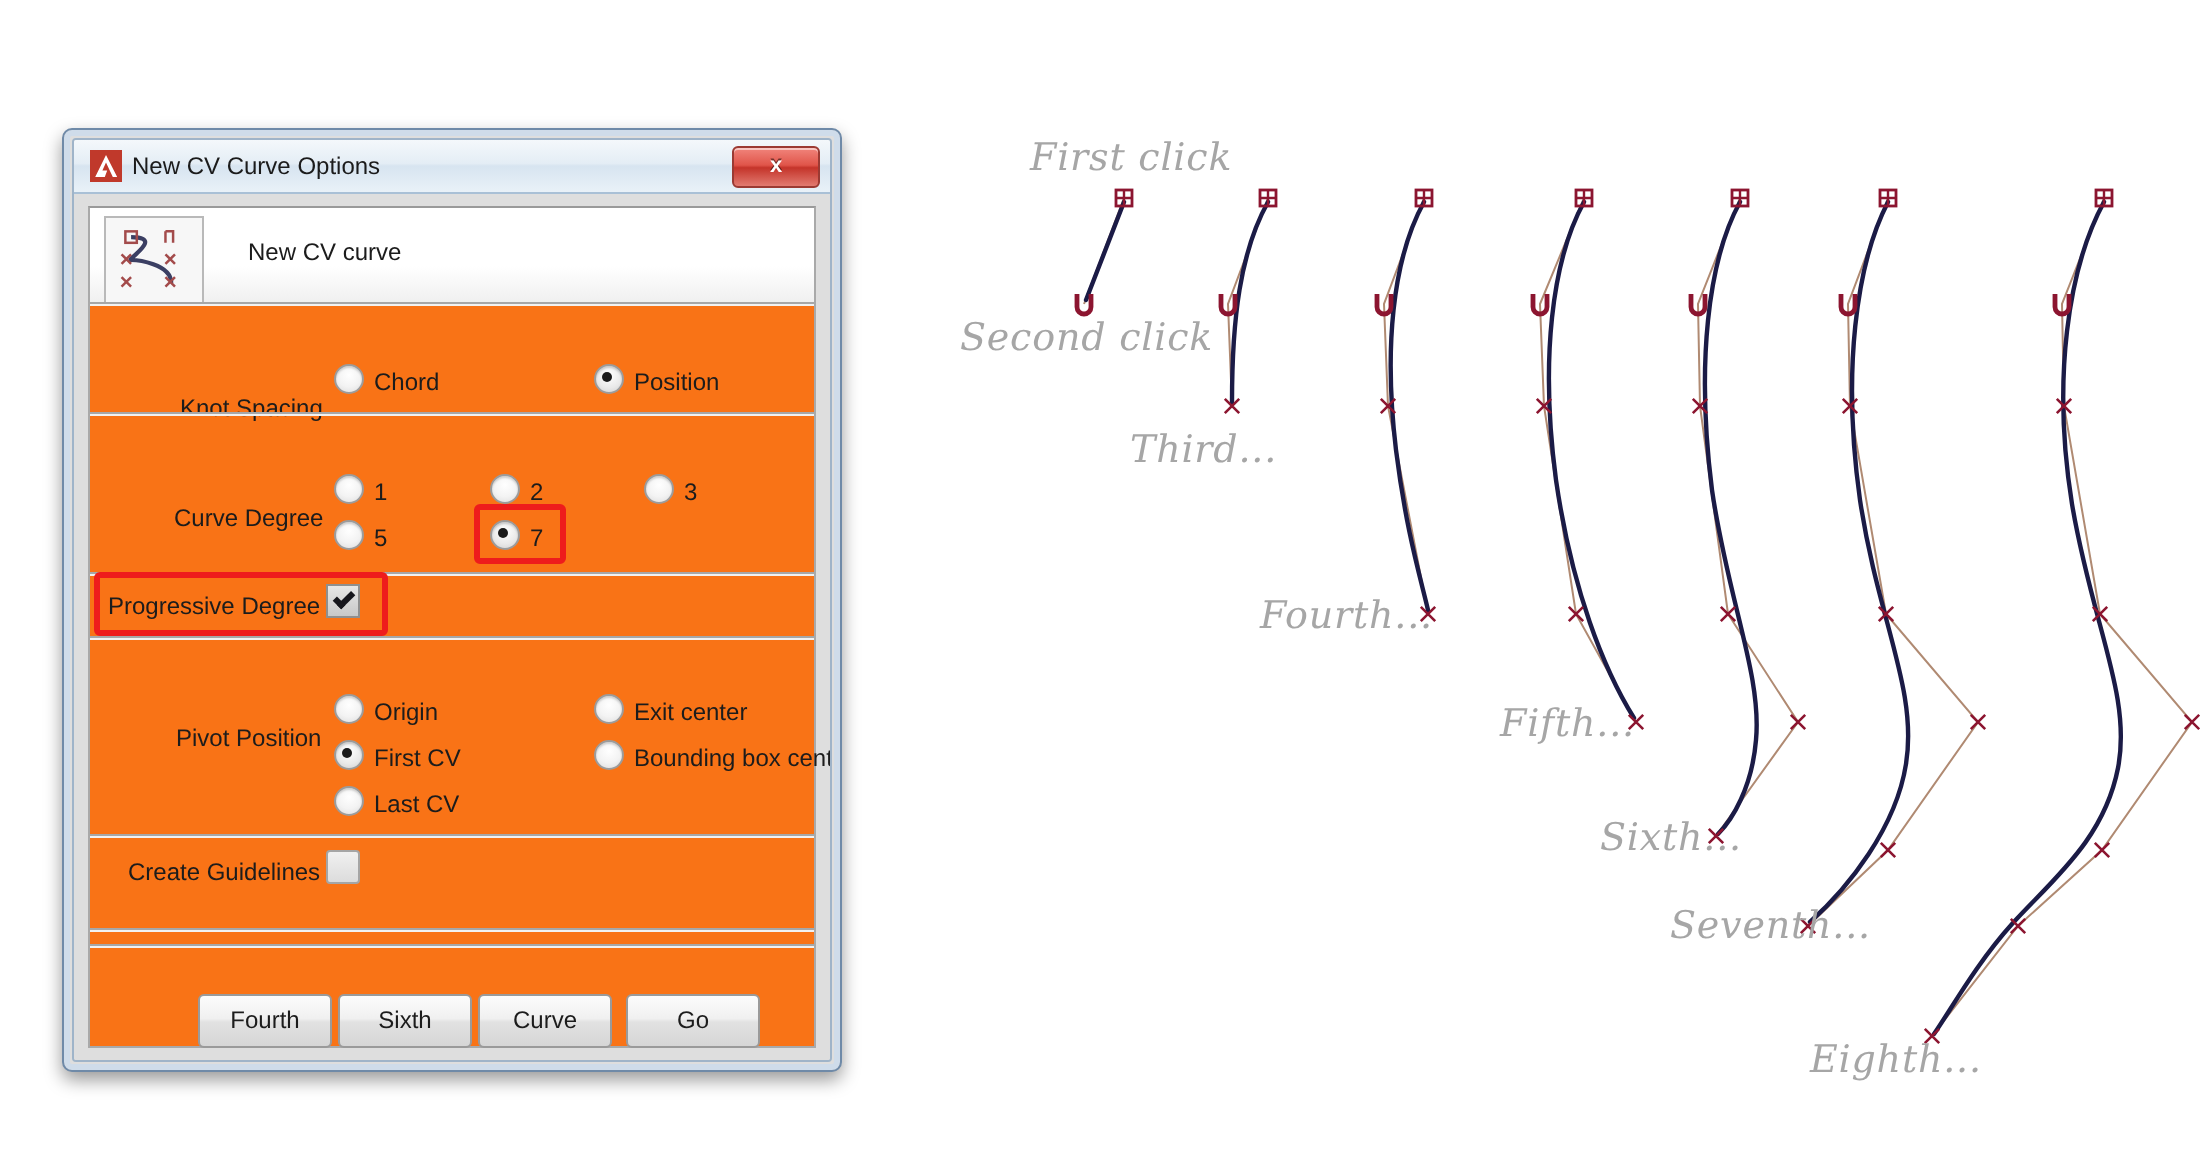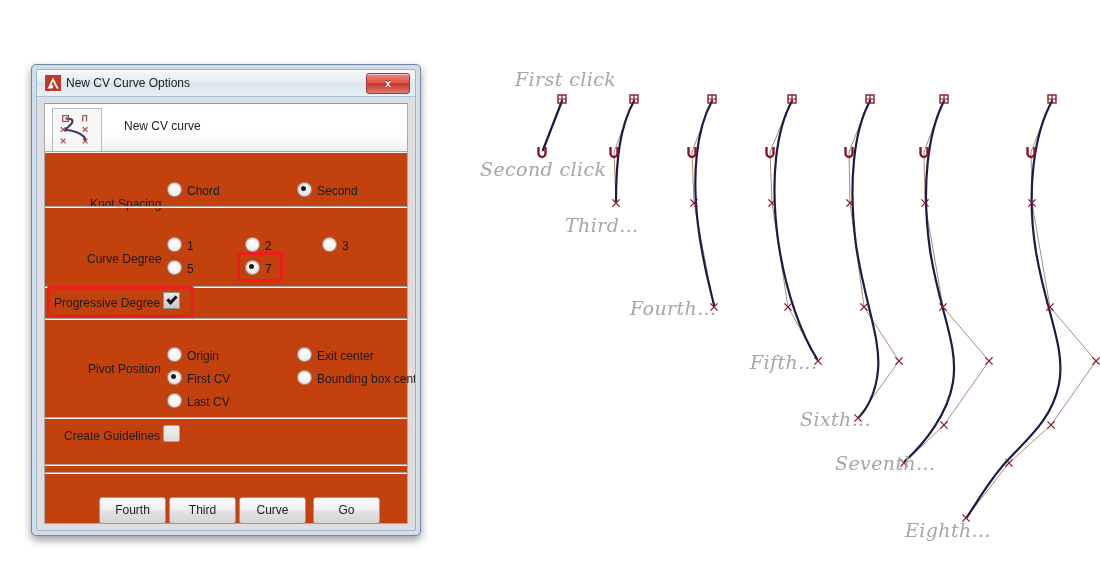--- a/index.html
+++ b/index.html
@@ -57,21 +57,21 @@
   
   #dlg-body{
     position:absolute;left:0;top:27px;right:0;bottom:0;
     background:#dedede;
   }
   
   #content-frame{
     position:absolute;left:7px;top:6px;right:7px;bottom:6px;
     border:1px solid #a9a9a9;
     border-top-color:#9a9a9a;
-    background:#c2410c;
+    background:#f97316;
     box-sizing:border-box;
     padding-left:48px;
   }
 
   .sep{
     position:absolute;left:0;right:0;height:0;
     border-top:1px solid #a7a7a7;
     border-bottom:1px solid #f2f2f2;
   }
 
@@ -200,21 +200,21 @@
           </div>
           <div id="header-label">New CV curve</div>
         </div>
         <div class="sep" style="top:47px"></div>
 
         <div class="group-title" style="left:45px;top:57px">Knot Spacing</div>
         <div class="radio" style="left:122px;top:78px">
           <span class="dot"></span><span>Chord</span>
         </div>
         <div class="radio on" style="left:252px;top:78px">
-          <span class="dot"></span><span>Second</span>
+          <span class="dot"></span><span>Position</span>
         </div>
         <div class="sep" style="top:102px"></div>
 
         <div class="group-title" style="left:42px;top:112px">Curve Degree</div>
         <div class="radio" style="left:122px;top:133px">
           <span class="dot"></span><span>1</span>
         </div>
         <div class="radio" style="left:200px;top:133px">
           <span class="dot"></span><span>2</span>
         </div>
@@ -252,21 +252,21 @@
           <span class="dot"></span><span>Bounding box center</span>
         </div>
         <div class="sep" style="top:313px"></div>
 
         <div class="field-label" style="left:19px;top:325px">Create Guidelines</div>
         <div class="chk empty" style="left:118px;top:321px"></div>
         <div class="sep" style="top:360px"></div>
         <div class="sep" style="top:368px"></div>
 
         <div class="btn" style="left:54px;top:393px;width:67px">Fourth</div>
-        <div class="btn" style="left:124px;top:393px;width:67px">Third</div>
+        <div class="btn" style="left:124px;top:393px;width:67px">Sixth</div>
         <div class="btn" style="left:194px;top:393px;width:67px">Curve</div>
         <div class="btn" style="left:268px;top:393px;width:67px">Go</div>
 
       </div>
     </div>
   </div>
 </div>
 
 <div id="illus">
   <svg id="illus-svg" width="660" height="580" viewBox="0 0 660 580">

